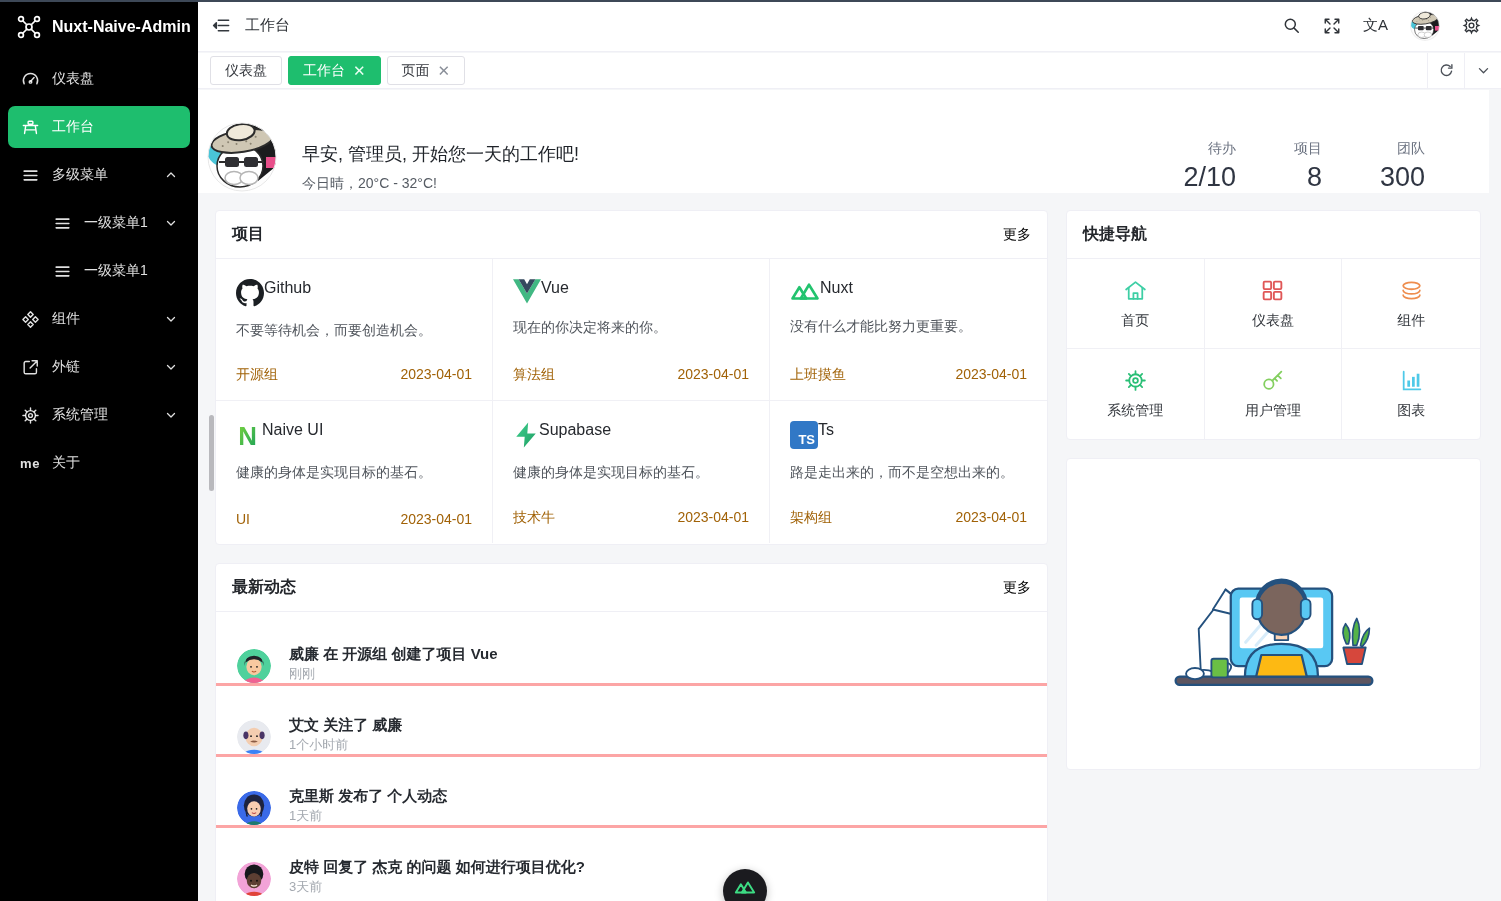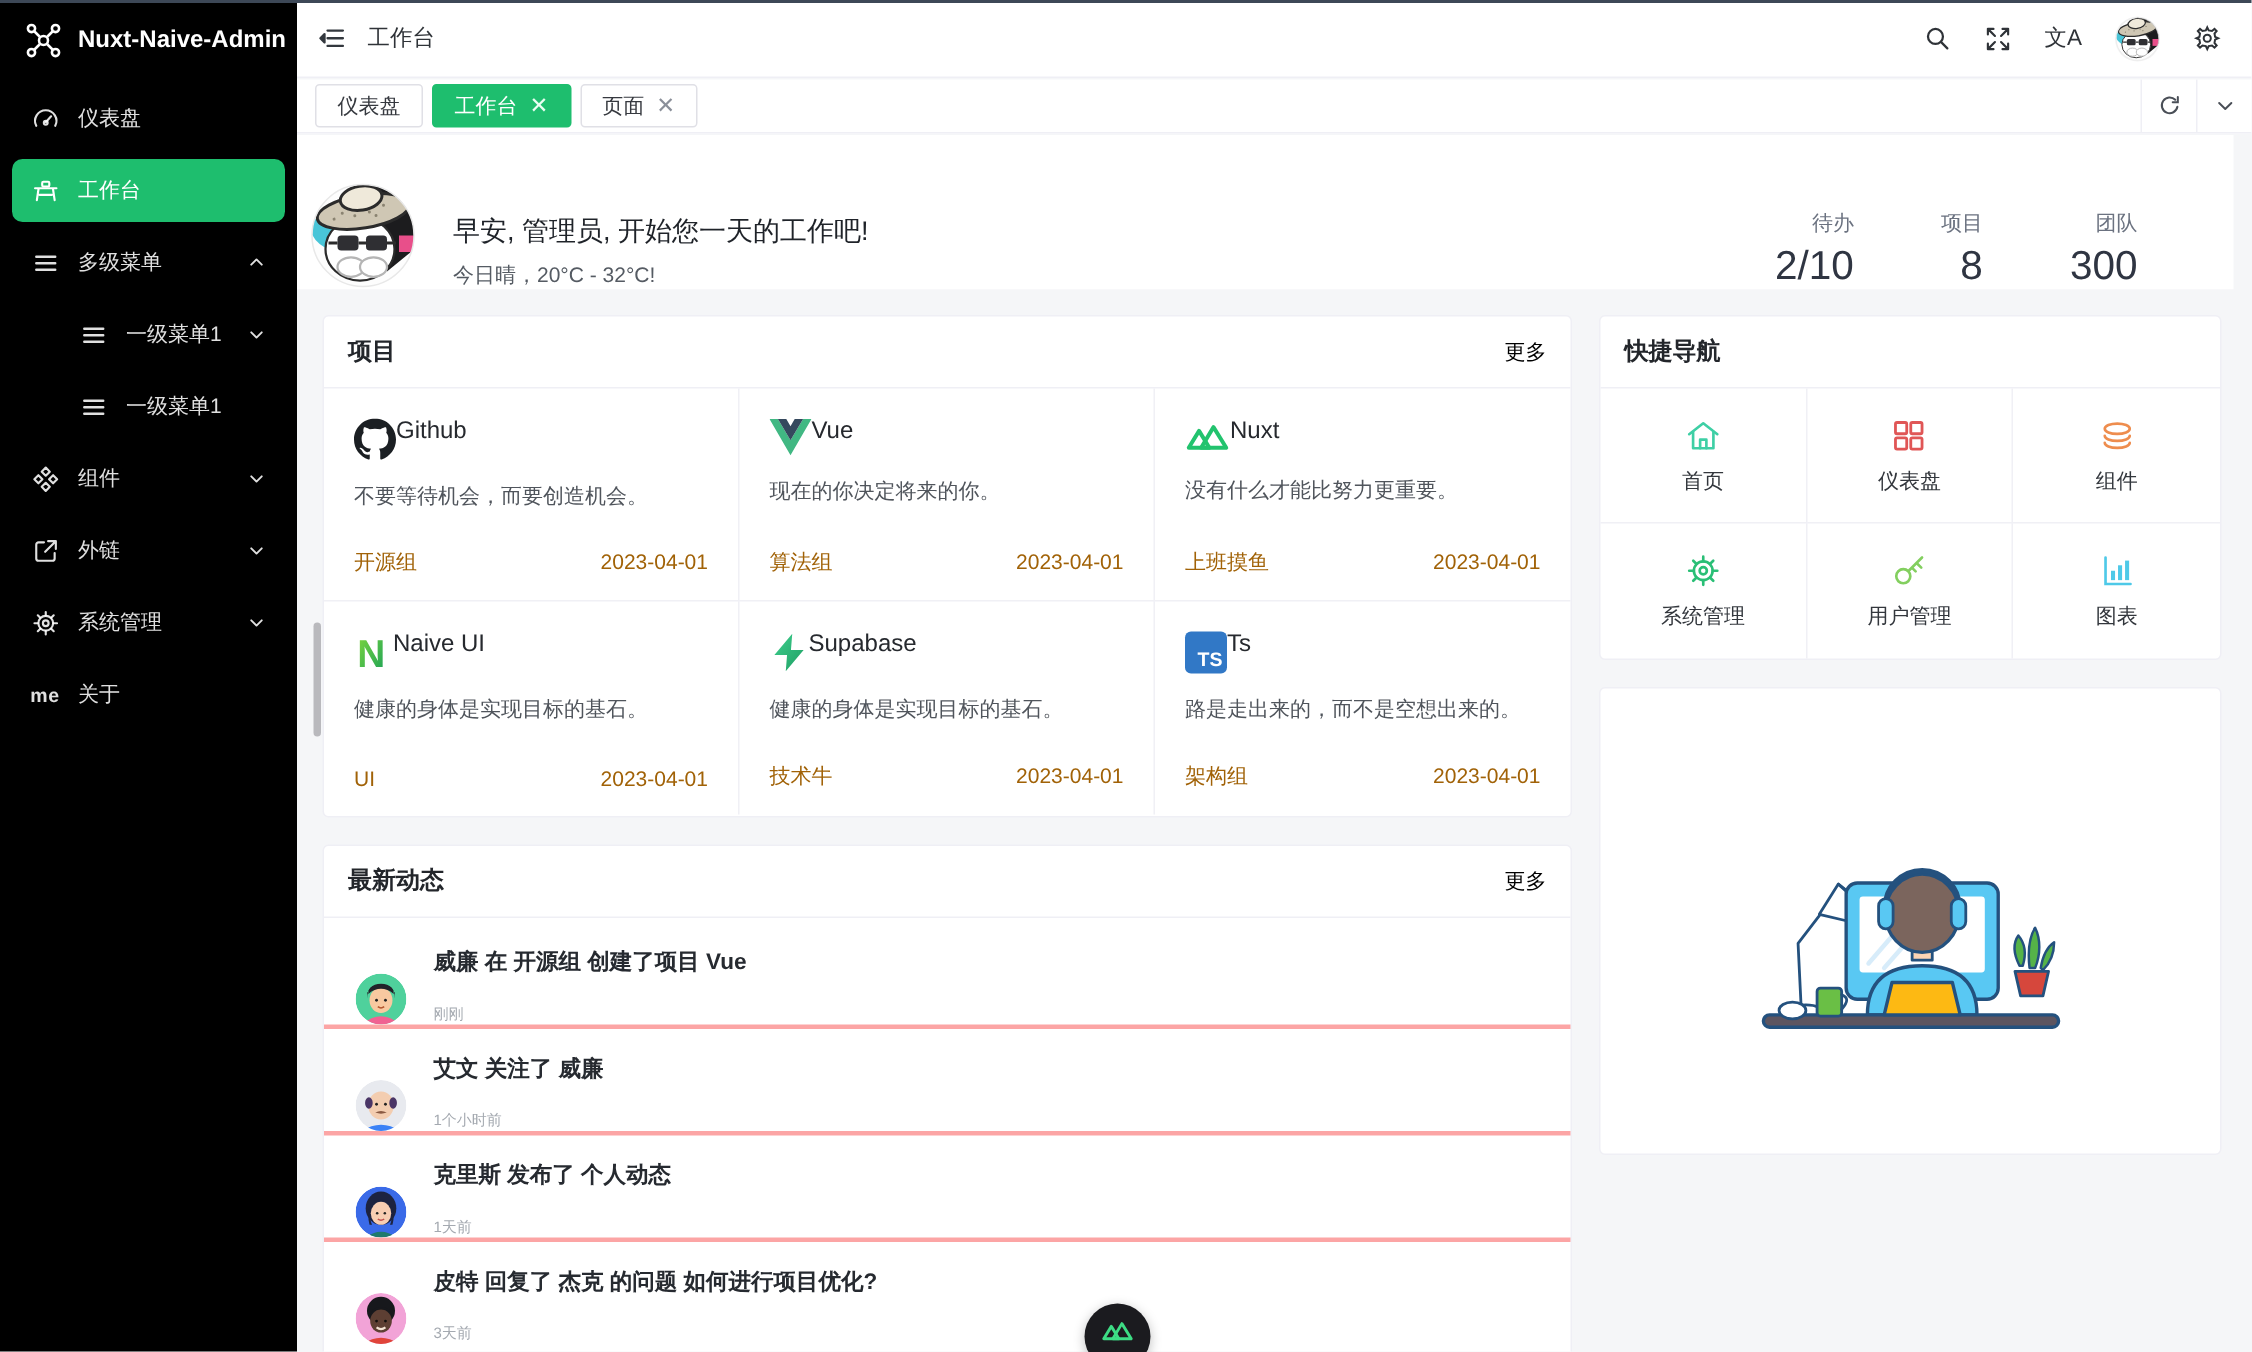--- a/index.html
+++ b/index.html
@@ -71,21 +71,21 @@
   .qn-cell:nth-child(3n) { border-right:none; }
   .qn-cell:nth-child(n+4) { border-bottom:none; }
   .qn-label { font-size:14px; color:#33373d; }
 
   .card-activity { left:17px; top:370px; width:833px; height:600px; }
   .act-row { display:flex; align-items:flex-end; padding:14px 16px 0 21px; height:71px; cursor:default; }
   .act-row + .act-row { border-top:3px solid #fca5a5; }
   .act-avatar { width:34px; height:34px; border-radius:50%; overflow:hidden; flex:0 0 auto; margin-top:3px; }
   .act-texts { margin-left:18px; }
   .act-title { font-size:15px; font-weight:bold; color:#262a30; }
-  .act-time { font-size:10px; color:#a4a9b0; margin-top:18px; }
+  .act-time { font-size:13px; color:#a4a9b0; margin-top:1px; }
 
   .card-illus { left:868px; top:265px; width:415px; height:312px; display:flex; align-items:center; justify-content:center; }
 
   .scroll-thumb { position:absolute; left:11px; top:222px; width:5px; height:76px; border-radius:3px; background:#b9b9bd; }
 
   .devtools-fab { position:absolute; left:723px; top:869px; width:44px; height:44px; border-radius:50%; background:#1b1b1f; display:flex; align-items:flex-start; justify-content:center; padding-top:9px; z-index:20; cursor:pointer; box-shadow:0 2px 8px rgba(0,0,0,.25); }
 
   svg { display:block; }
 </style>
 </head>

